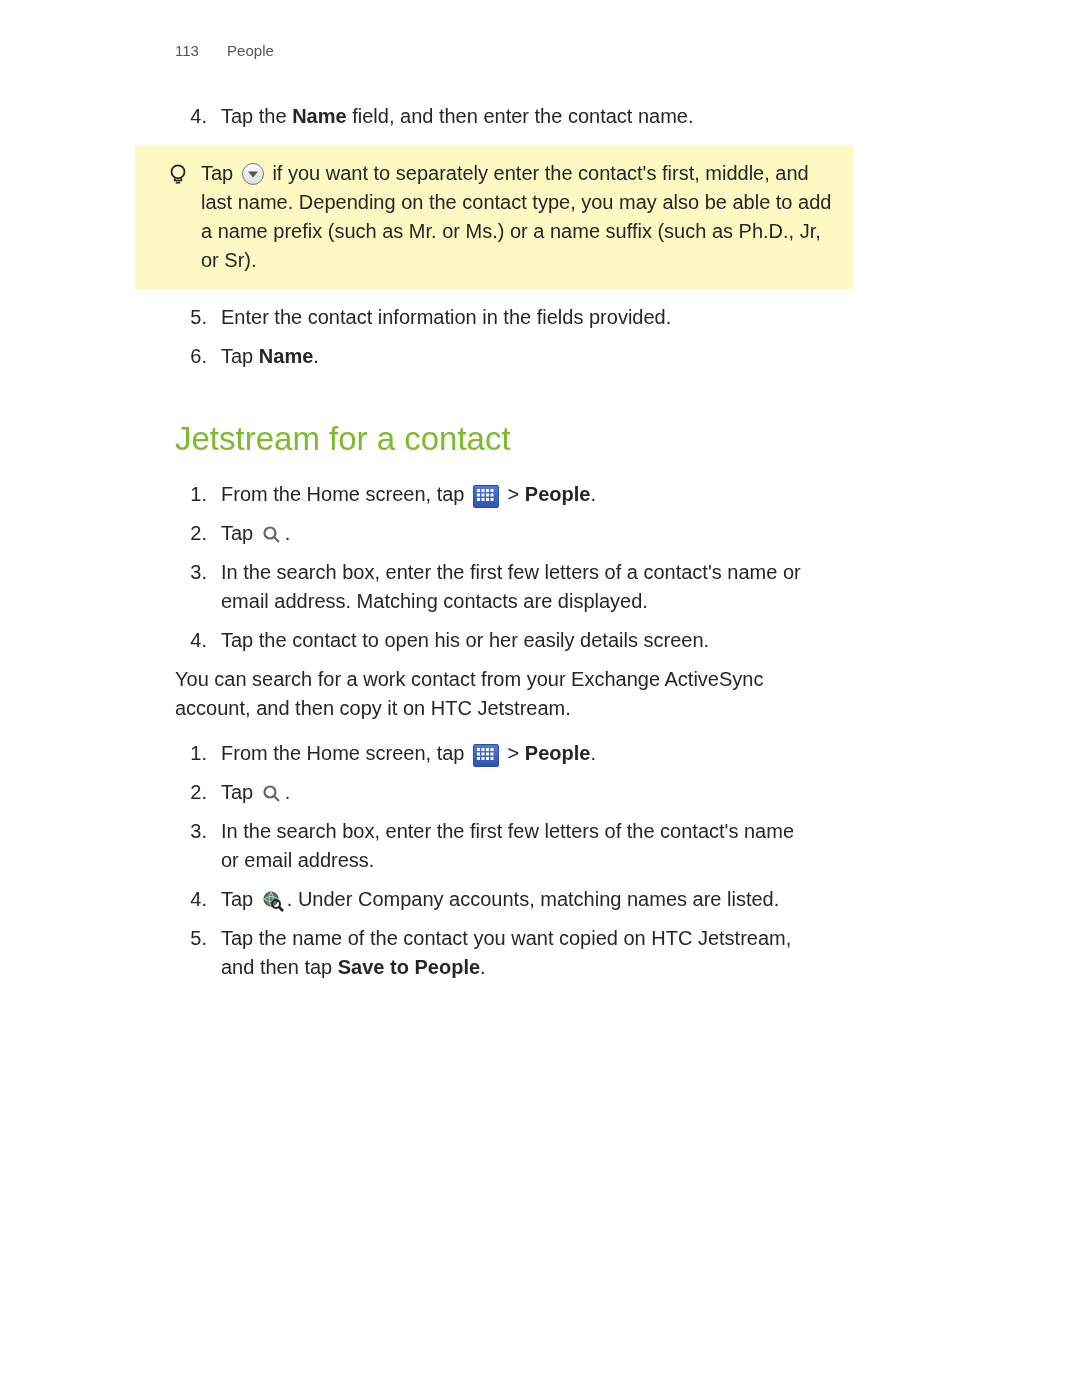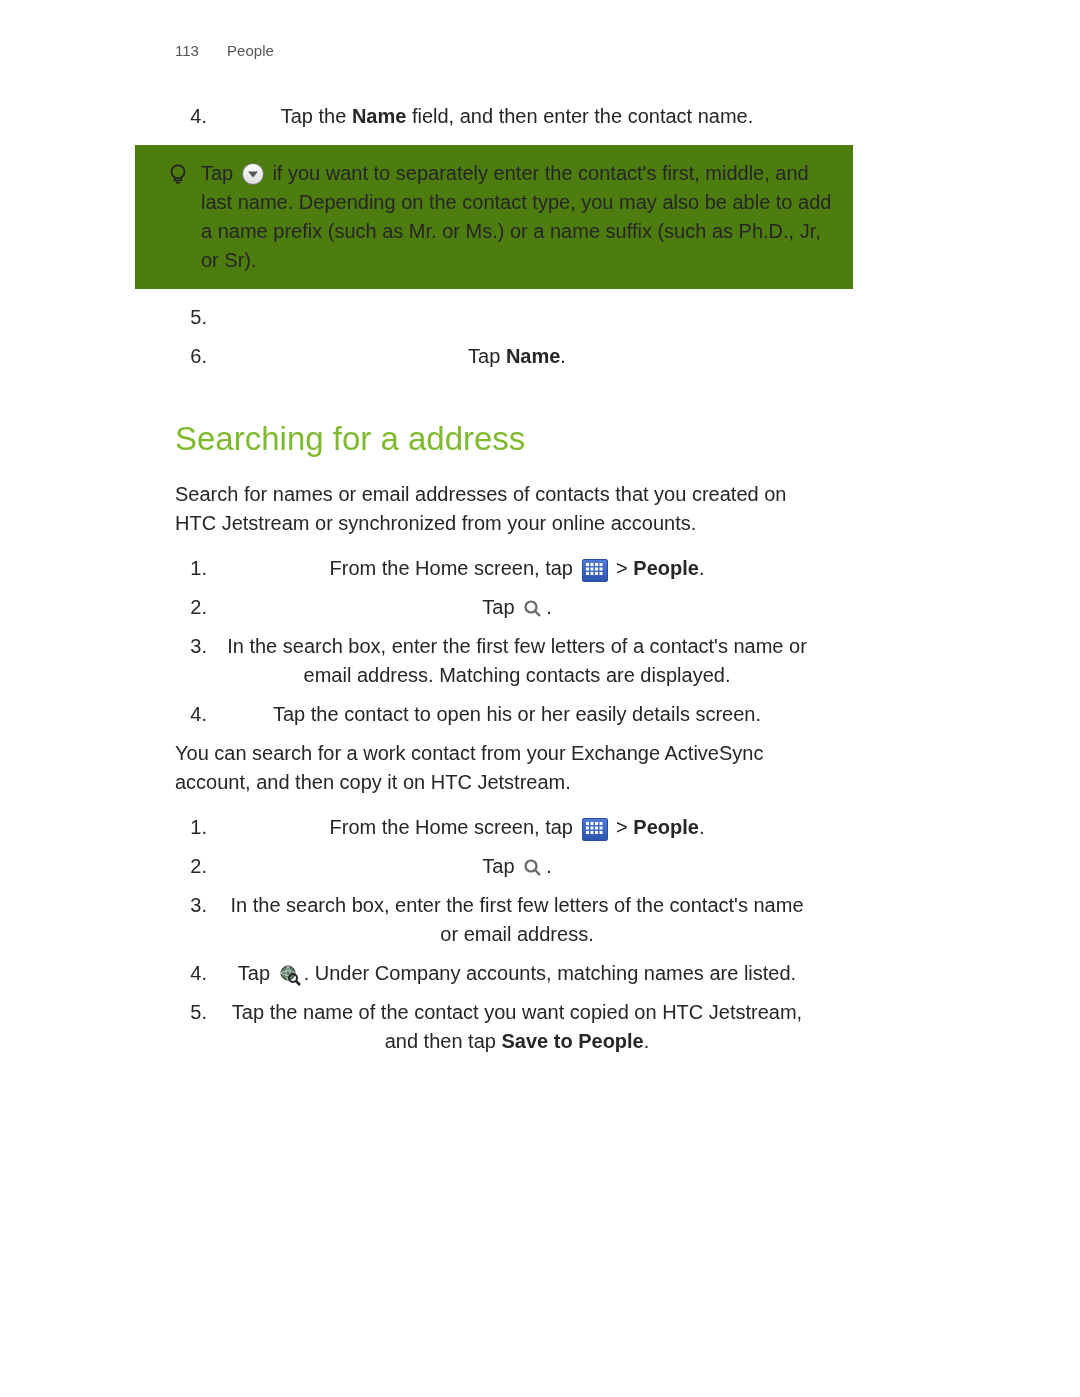--- a/index.html
+++ b/index.html
@@ -39,26 +39,25 @@
   }
   ol.steps > li .num {
     width: 46px;
     flex: 0 0 46px;
     text-align: right;
     padding-right: 14px;
     box-sizing: border-box;
   }
   ol.steps > li .body {
     flex: 1 1 auto;
-    text-align: center;
   }
   .bold { font-weight: 600; }
   .callout {
     margin: 14px 0 14px 12px;
-    background: #4d7c0f;
+    background: #fef9c3;
     padding: 14px 20px 14px 20px;
     display: flex;
     align-items: flex-start;
     box-sizing: border-box;
     
     margin-left: -40px;
     margin-right: -40px;
   }
   .callout .cicon {
     flex: 0 0 46px;
@@ -161,32 +160,32 @@
         <span>Tap </span>
         <span class="icon icon-dropdown-circle"></span>
         <span> if you want to separately enter the contact's first, middle, and last name. Depending on the contact type, you may also be able to add a name prefix (such as Mr. or Ms.) or a name suffix (such as Ph.D., Jr, or Sr).</span>
       </span>
     </div>
 
     <ol class="steps">
       <li>
         <span class="num">5.</span>
         <span class="body">
+          <span>Enter the contact information in the fields provided.</span>
         </span>
       </li>
       <li>
         <span class="num">6.</span>
         <span class="body">
           <span>Tap </span><span class="bold">Name</span><span>.</span>
         </span>
       </li>
     </ol>
 
-    <h2 class="section">Searching for a address</h2>
-    <p class="para">Search for names or email addresses of contacts that you created on HTC Jetstream or synchronized from your online accounts.</p>
+    <h2 class="section">Jetstream for a contact</h2>
 
     <ol class="steps">
       <li>
         <span class="num">1.</span>
         <span class="body">
           <span>From the Home screen, tap </span>
           <span class="icon icon-apps">
             <svg viewBox="0 0 20 17">
               <g fill="#fff">
                 <rect x="1" y="1" width="3" height="3"></rect>

